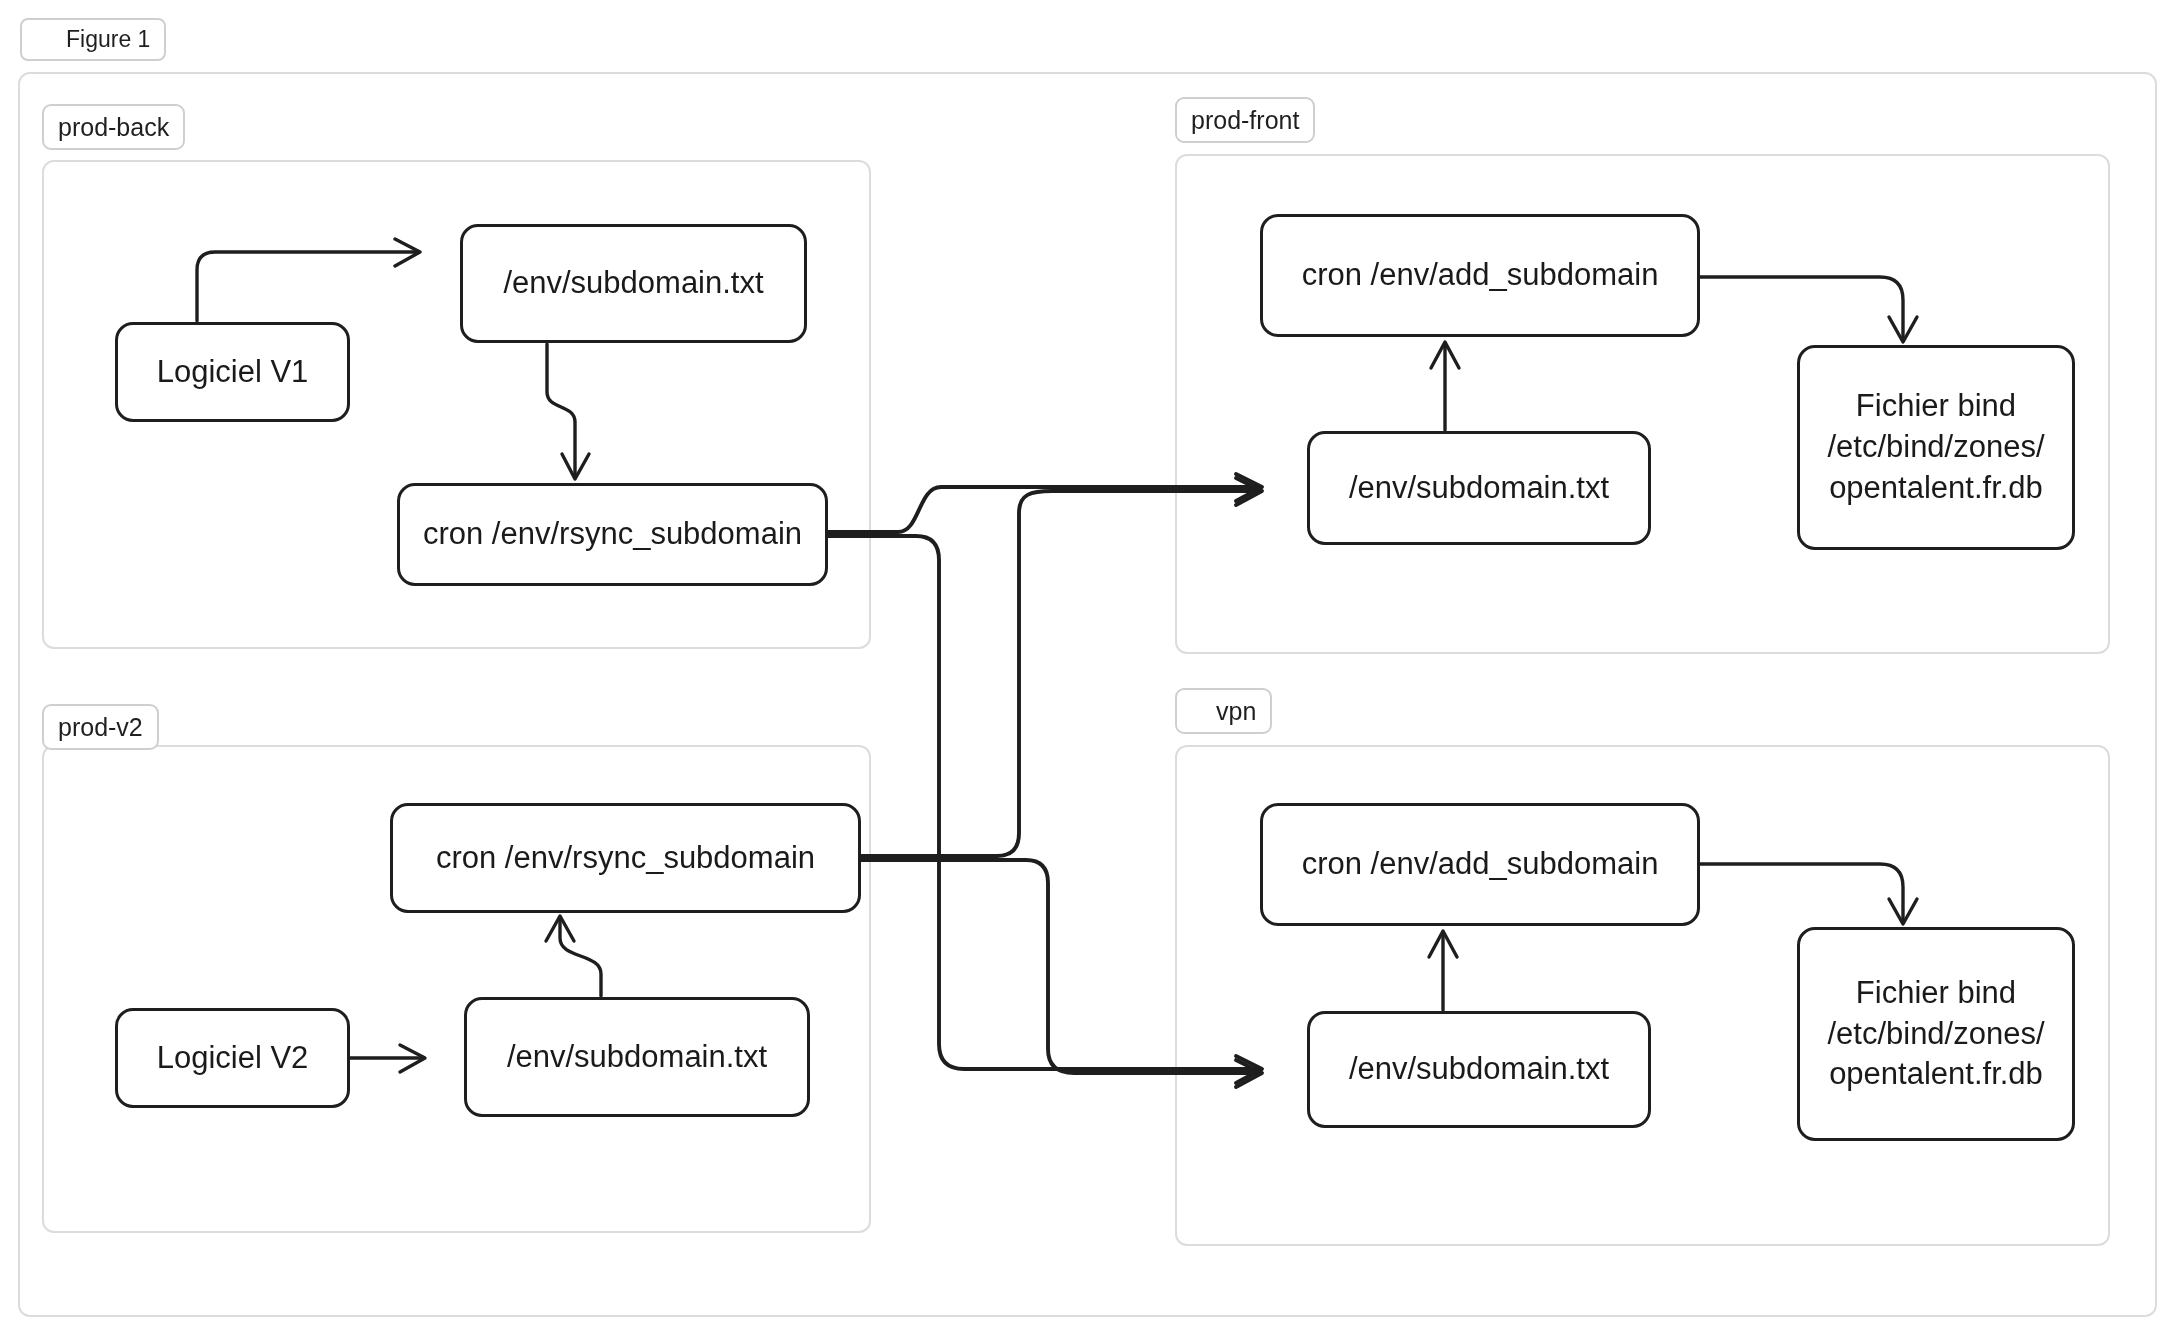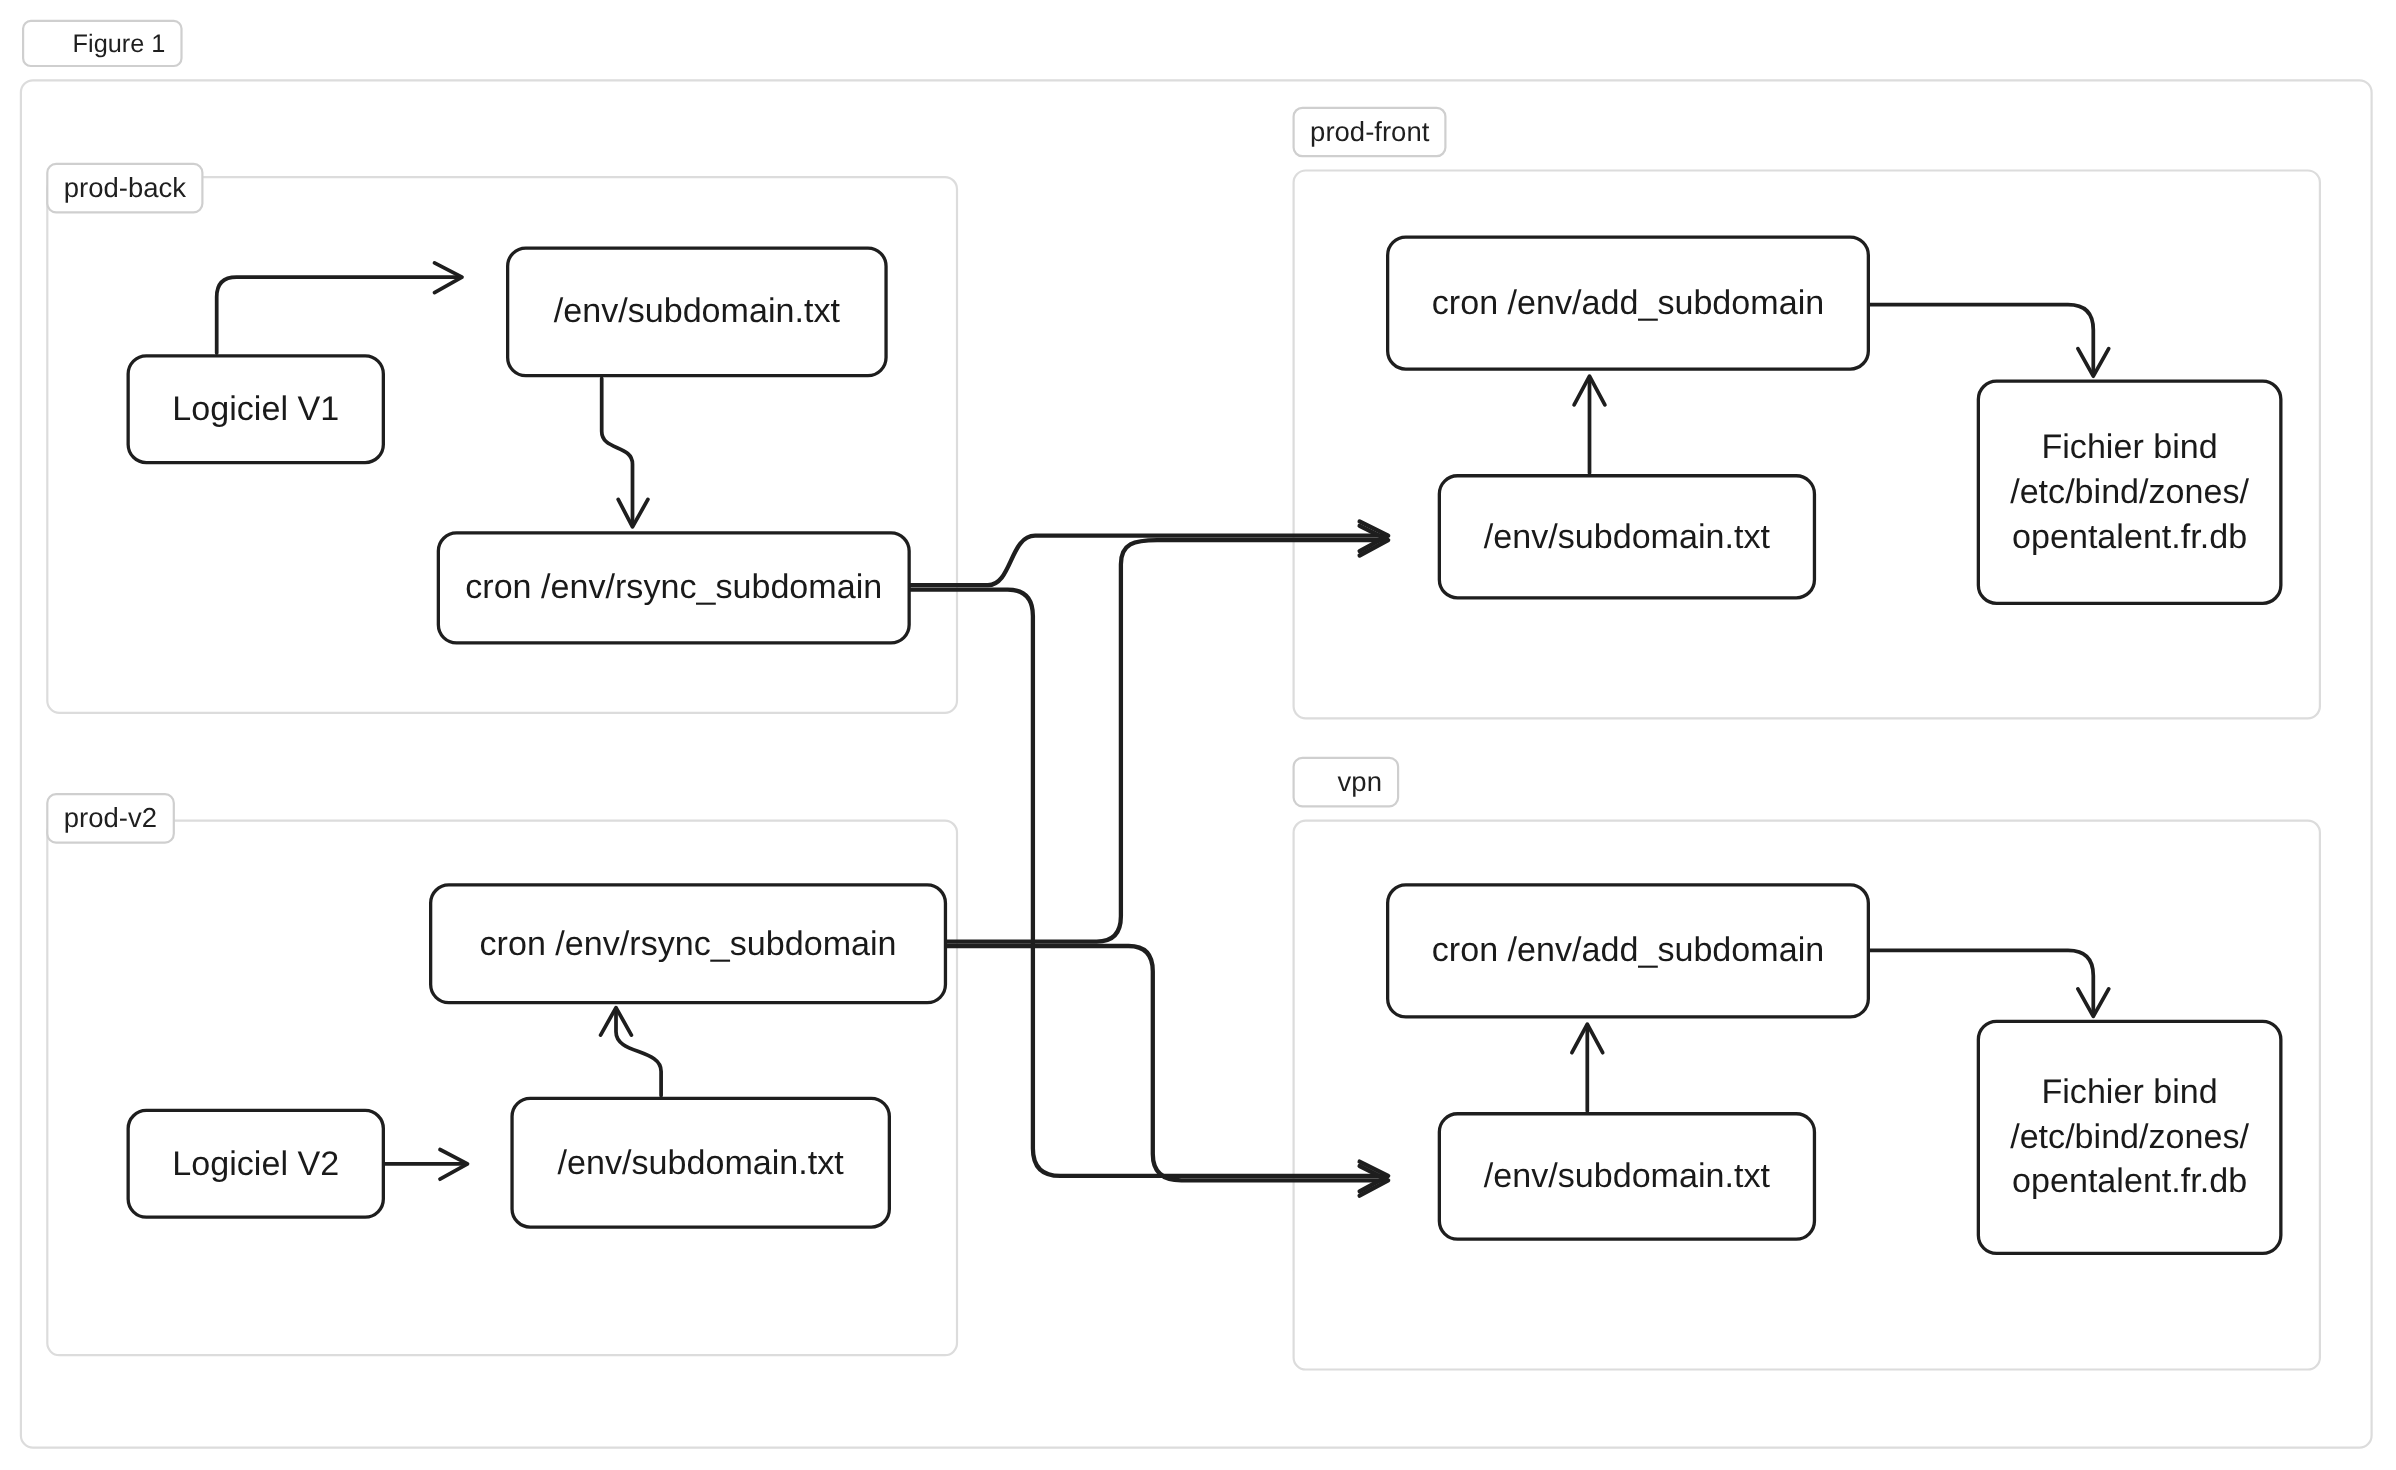--- a/index.html
+++ b/index.html
@@ -42,27 +42,27 @@
     <span>Figure 1</span>
   </div>
 
   <div class="frame" style="left:18px;top:72px;width:2135px;height:1241px;"></div>
 
   <div class="frame" style="left:42px;top:160px;width:825px;height:485px;"></div>
   <div class="frame" style="left:1175px;top:154px;width:931px;height:496px;"></div>
   <div class="frame" style="left:42px;top:745px;width:825px;height:484px;"></div>
   <div class="frame" style="left:1175px;top:745px;width:931px;height:497px;"></div>
 
-  <div class="chip" style="left:42px;top:104px;margin-top:44px;">
+  <div class="chip" style="left:42px;top:104px;">
     <span>prod-back</span>
   </div>
   <div class="chip" style="left:1175px;top:97px;">
     <span>prod-front</span>
   </div>
-  <div class="chip" style="left:42px;top:721px;">
+  <div class="chip" style="left:42px;top:704px;">
     <span>prod-v2</span>
   </div>
   <div class="chip" style="left:1175px;top:688px;padding-left:39px;">
     <span>vpn</span>
   </div>
 
   <svg class="wires" width="2178" height="1336" viewBox="0 0 2178 1336">
 
     <path class="shaft" d="M 197,321 V 270 Q 197,252 215,252 H 417"></path>
     <path class="head" d="M 395,239 L 420,252 L 395,266"></path>

